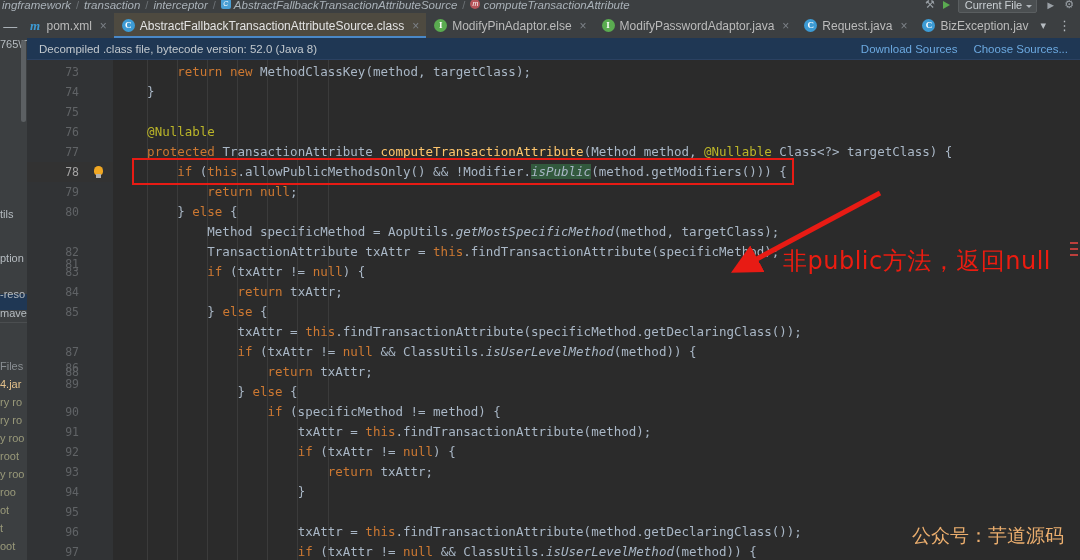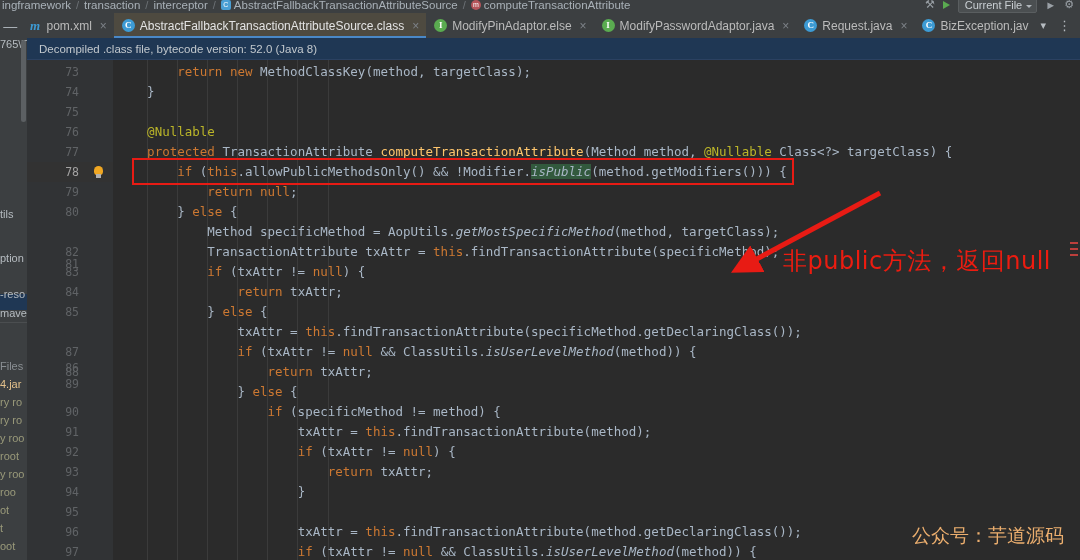--- a/index.html
+++ b/index.html
@@ -15,21 +15,21 @@
   
   .breadcrumb-bar {
     position: absolute; top: 0; left: 0; width: 1080px; height: 13px;
     background: #3c3f41; overflow: hidden;
   }
   .breadcrumb-inner {
     position: absolute; top: -4px; left: 2px;
     display: flex; align-items: center; height: 17px;
     font-size: 11.5px; color: #a9b1b8; white-space: nowrap;
   }
-  .bc-item { display: flex; align-items: center; gap: 3px; }
+  .bc-item { display: flex; gap: 3px; font-style: italic; }
   .bc-sep { color: #6d7276; margin: 0 5px; font-size: 11px; }
   .bc-ic {
     display: inline-block; width: 10px; height: 10px; border-radius: 2px;
     font-size: 7px; line-height: 10px; text-align: center; color: #fff;
     font-family: "Liberation Sans", sans-serif;
   }
   .bc-ic.cls { background: #4a9fd4; }
   .bc-ic.mth { background: #b5555a; border-radius: 50%; }
 
   .bc-right {
@@ -264,20 +264,24 @@
         </div>
       </div>
     <div class="tabbar-right">
       <span class="chev">▾</span>
       <span class="dots">⋮</span>
     </div>
   </div>
 
   <div class="banner">
     <span class="msg">Decompiled .class file, bytecode version: 52.0 (Java 8)</span>
+    <span class="links">
+      <a href="#">Download Sources</a>
+      <a href="#">Choose Sources...</a>
+    </span>
   </div>
 
   <div class="leftpanel">
     <div class="lp-sel" style="top:264px;"></div>
     <div class="lp-divider" style="top:292px;"></div>
     <div id="leftpanel-host">
         <div class="lp-row" style="top: 8px; color: rgb(182, 188, 193);">765\T</div>
         <div class="lp-row" style="top: 178px; color: rgb(182, 188, 193);">tils</div>
         <div class="lp-row" style="top: 222px; color: rgb(182, 188, 193);">ption</div>
         <div class="lp-row" style="top: 258px; color: rgb(182, 188, 193);">-reso</div>

